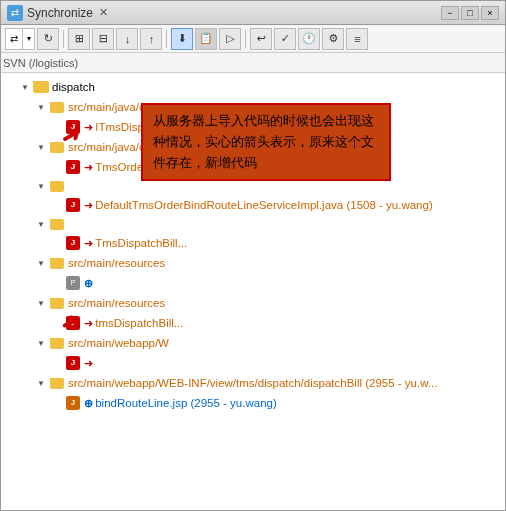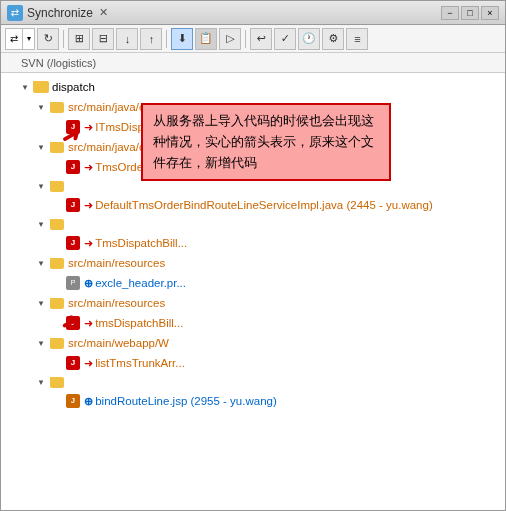--- a/index.html
+++ b/index.html
@@ -125,21 +125,21 @@
       display: flex;
       align-items: center;
       justify-content: center;
       font-size: 8px;
       cursor: pointer;
     }
 
     .breadcrumb-bar {
       background: #f5f5f5;
       border-bottom: 1px solid #ccc;
-      padding: 2px 20px;
+      padding: 2px 2px;
       font-size: 11px;
       color: #555;
       height: 20px;
       display: flex;
       align-items: center;
     }
 
     .tree-container {
       flex: 1;
       overflow: auto;
@@ -254,21 +254,21 @@
     .svn-arrow-add {
       display: inline-block;
       color: #0066cc;
       font-size: 11px;
       margin-right: 2px;
     }
 
     
     .tooltip-box {
       position: absolute;
-      background: #fca5a5;
+      background: #c2410c;
       border: 2px solid #cc0000;
       padding: 6px 10px;
       font-size: 13px;
       line-height: 1.6;
       color: #000;
       z-index: 10;
       max-width: 260px;
     }
 
     .tooltip-box-1 {
@@ -415,21 +415,21 @@
 
     <div class="tree-item">
       <span class="tree-indent"></span>
       <span class="tree-indent"></span>
       <span class="tree-indent"></span>
       <span class="tree-expand" style="width:16px;"></span>
       <span class="tree-icon">
         <span class="icon-java">J</span>
       </span>
       <span class="svn-arrow-right">➜</span>
-      <span class="tree-label svn-modified">DefaultTmsOrderBindRouteLineServiceImpl.java (2445 - yu.wang)</span>
+      <span class="tree-label svn-modified">DefaultTmsOrderBindRouteLineServiceImpl.java (1508 - yu.wang)</span>
     </div>
 
     <div class="tree-item">
       <span class="tree-indent"></span>
       <span class="tree-indent"></span>
       <span class="tree-expand">▾</span>
       <span class="tree-icon">
         <span style="display:inline-block;width:14px;height:11px;background:#f0c040;border-radius:0 2px 2px 2px;"></span>
       </span>
     </div>
@@ -458,21 +458,20 @@
 
     <div class="tree-item">
       <span class="tree-indent"></span>
       <span class="tree-indent"></span>
       <span class="tree-indent"></span>
       <span class="tree-expand" style="width:16px;"></span>
       <span class="tree-icon">
         <span class="icon-properties">P</span>
       </span>
       <span class="svn-arrow-add" style="color:#0066cc; font-weight:bold;">⊕</span>
-      <span class="tree-label svn-added">excle_header.pr...</span>
     </div>
 
     <div class="tree-item">
       <span class="tree-indent"></span>
       <span class="tree-indent"></span>
       <span class="tree-expand">▾</span>
       <span class="tree-icon">
         <span style="display:inline-block;width:14px;height:11px;background:#f0c040;border-radius:0 2px 2px 2px;"></span>
       </span>
       <span class="tree-label svn-modified">src/main/resources</span>
@@ -502,30 +501,30 @@
 
     <div class="tree-item">
       <span class="tree-indent"></span>
       <span class="tree-indent"></span>
       <span class="tree-indent"></span>
       <span class="tree-expand" style="width:16px;"></span>
       <span class="tree-icon">
         <span class="icon-java">J</span>
       </span>
       <span class="svn-arrow-right">➜</span>
-      <span class="tree-label svn-modified">listTmsTrunkArr...</span>
-    </div>
-
-    <div class="tree-item">
-      <span class="tree-indent"></span>
-      <span class="tree-indent"></span>
-      <span class="tree-expand">▾</span>
-      <span class="tree-icon">
-        <span style="display:inline-block;width:14px;height:11px;background:#f0c040;border-radius:0 2px 2px 2px;"></span>
-      </span>
+    </div>
+
+    <div class="tree-item">
+      <span class="tree-indent"></span>
+      <span class="tree-indent"></span>
+      <span class="tree-expand">▾</span>
+      <span class="tree-icon">
+        <span style="display:inline-block;width:14px;height:11px;background:#f0c040;border-radius:0 2px 2px 2px;"></span>
+      </span>
+      <span class="tree-label svn-modified">src/main/webapp/WEB-INF/view/tms/dispatch/dispatchBill (2955 - yu.w...</span>
     </div>
 
     <div class="tree-item">
       <span class="tree-indent"></span>
       <span class="tree-indent"></span>
       <span class="tree-indent"></span>
       <span class="tree-expand" style="width:16px;"></span>
       <span class="tree-icon">
         <span class="icon-jsp">J</span>
       </span>

